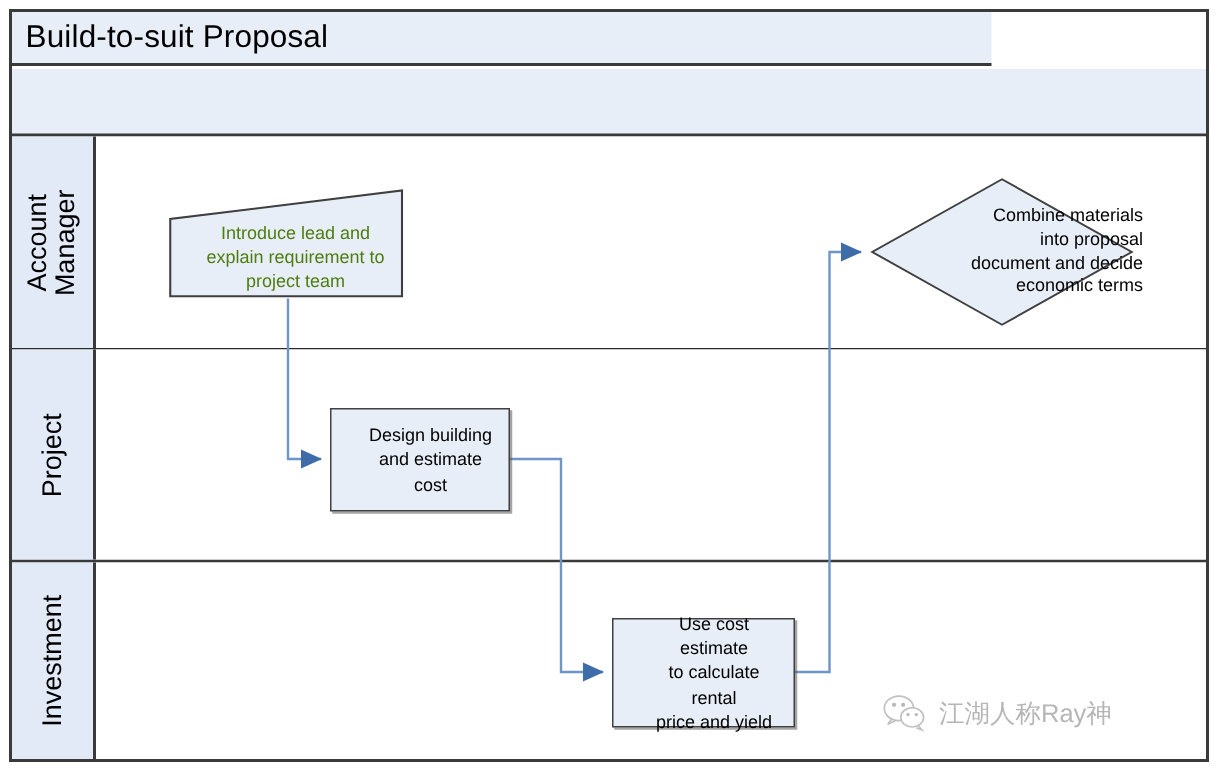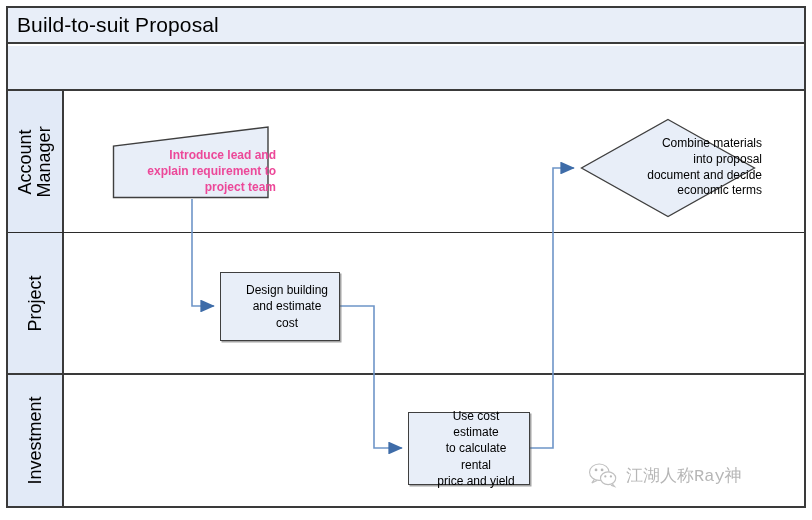--- a/index.html
+++ b/index.html
@@ -28,21 +28,21 @@
     border: 2px solid #3a3a3a;
     box-sizing: border-box;
     background: #ffffff;
   }
 
   
   .title-band {
     position: absolute;
     left: 0px;
     top: 0px;
-    width: 796px;
+    width: 653px;
     height: 36px;
     background: #e8eef8;
     border-bottom: 2px solid #3a3a3a;
     box-sizing: border-box;
     display: flex;
     align-items: center;
   }
   .title-text {
     font-size: 21px;
     color: #000000;
@@ -125,26 +125,25 @@
     left: 112px;
     top: 125px;
     width: 158px;
     height: 74px;
   }
   .trapezoid svg { position: absolute; left: 0; top: 0; }
   .trapezoid .shape-text {
     position: absolute;
     left: 0; top: 22px;
     width: 158px;
-    text-align: right;
+    text-align: center;
     font-size: 12px;
     line-height: 1.35;
-    color: #ec4899;
+    color: #4d7c0f;
     white-space: pre-line;
-    font-weight: bold;
   }
 
   .rect-design {
     left: 220px;
     top: 272px;
     width: 120px;
     height: 69px;
   }
   .rect-invest {
     left: 408px;
@@ -182,21 +181,20 @@
 
   
   .watermark {
     position: absolute;
     left: 588px;
     top: 462px;
     display: flex;
     align-items: center;
     gap: 8px;
     opacity: 0.62;
-    font-family: Liberation Mono, monospace;
   }
   .wm-text {
     font-size: 17px;
     color: #8a8a8a;
     white-space: nowrap;
   }
   .wm-logo { width: 30px; height: 26px; }
 </style>
 </head>
 <body>

